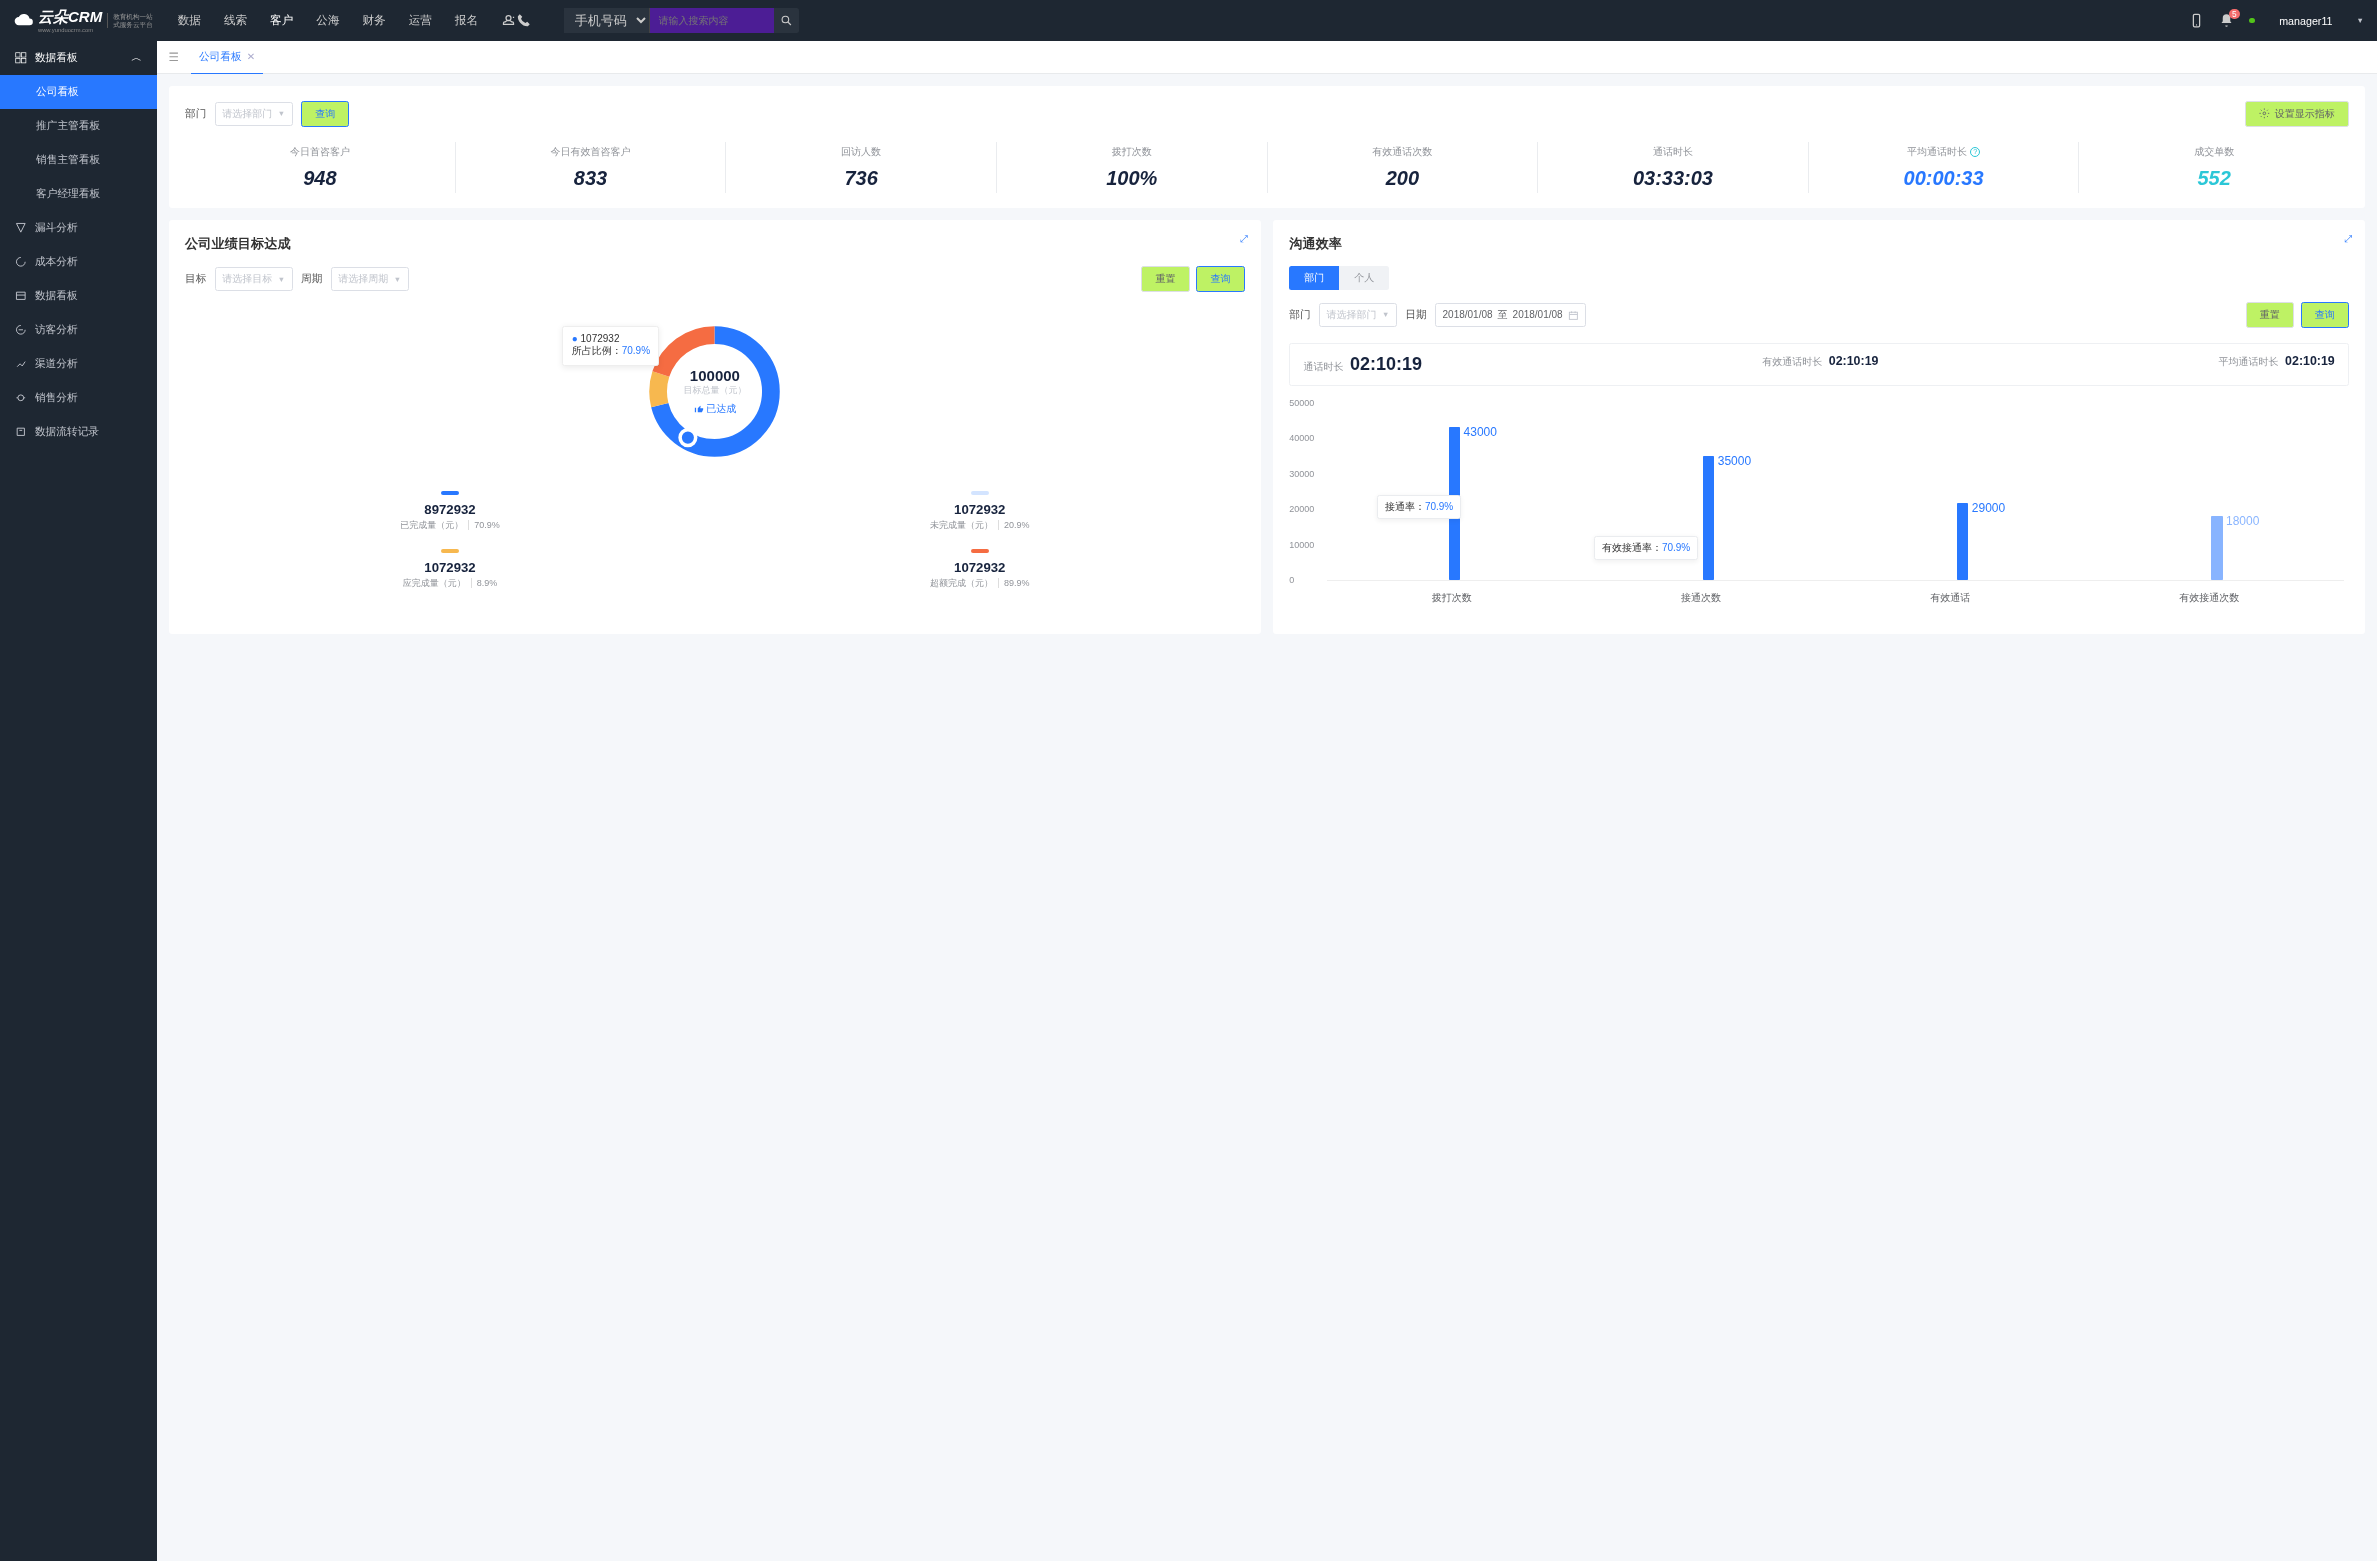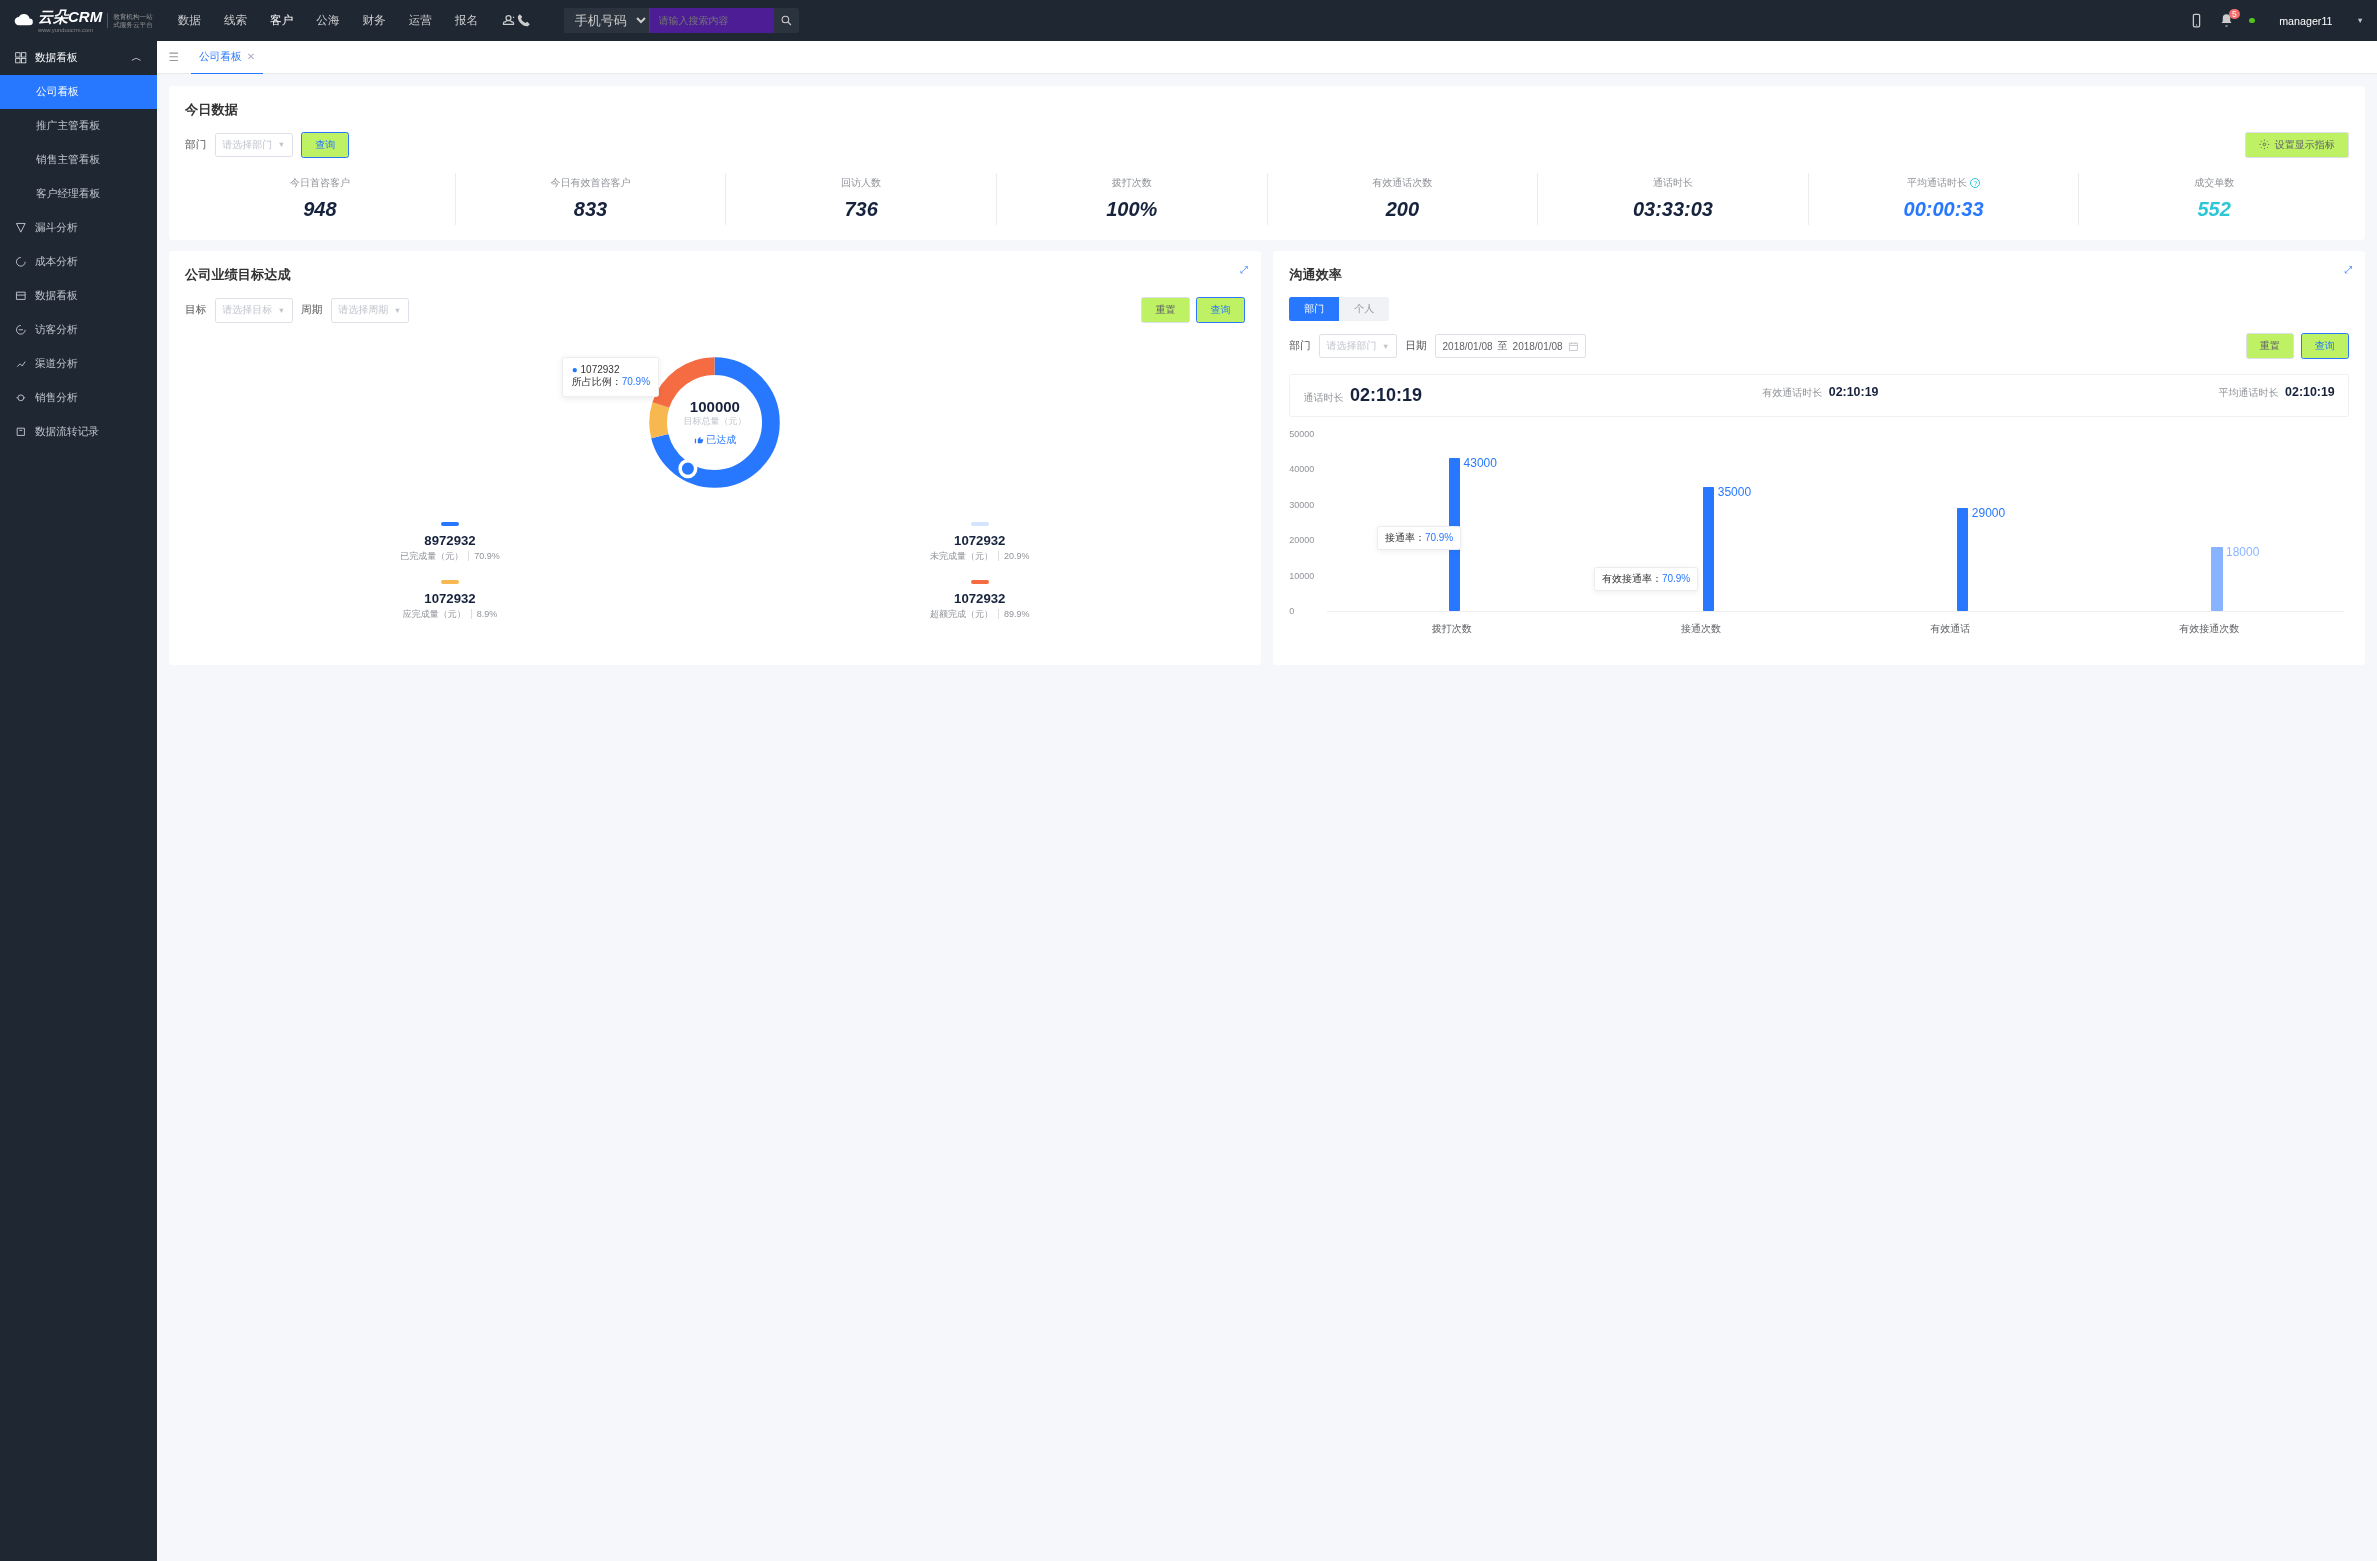--- a/index.html
+++ b/index.html
@@ -224,21 +224,20 @@
       <span class="menu-toggle">☰</span>
       <div class="tab">
         <span>公司看板</span>
         <span class="tab-close">✕</span>
       </div>
     </div>
 
     <div class="content">
 
       <div class="card">
-        <div class="card-title">今日数据</div>
         <div class="filter-row">
           <span class="label">部门</span>
           <div class="select">
               <span>请选择部门</span>
               <span class="caret">▼</span>
             </div>
           <button class="btn primary">查询</button>
           <button class="btn gear">
             <svg width="10.7" height="10.7" viewBox="0 0 24 24">
                 <circle cx="12" cy="12" r="3" fill="none" stroke="#606266" stroke-width="2"></circle>
@@ -401,21 +400,21 @@
                 <div class="ylabel" style="bottom: 181px;">40000</div>
                 <div class="ylabel" style="bottom: 216px;">50000</div>
               </div>
             <div class="bars" id="bars">
                 <div class="bar" style="height: 153px; opacity: 1;">
                   <span class="bar-lbl">43000</span>
                 </div>
                 <div class="bar" style="height: 124px; opacity: 1;">
                   <span class="bar-lbl">35000</span>
                 </div>
-                <div class="bar" style="height: 103px; opacity: 1;">
+                <div class="bar" style="height: 77px; opacity: 1;">
                   <span class="bar-lbl">29000</span>
                 </div>
                 <div class="bar" style="height: 64px; opacity: 0.55;">
                   <span class="bar-lbl">18000</span>
                 </div>
               </div>
             <div class="xaxis" id="xaxis">
                 <div class="xlabel">拨打次数</div>
                 <div class="xlabel">接通次数</div>
                 <div class="xlabel">有效通话</div>

